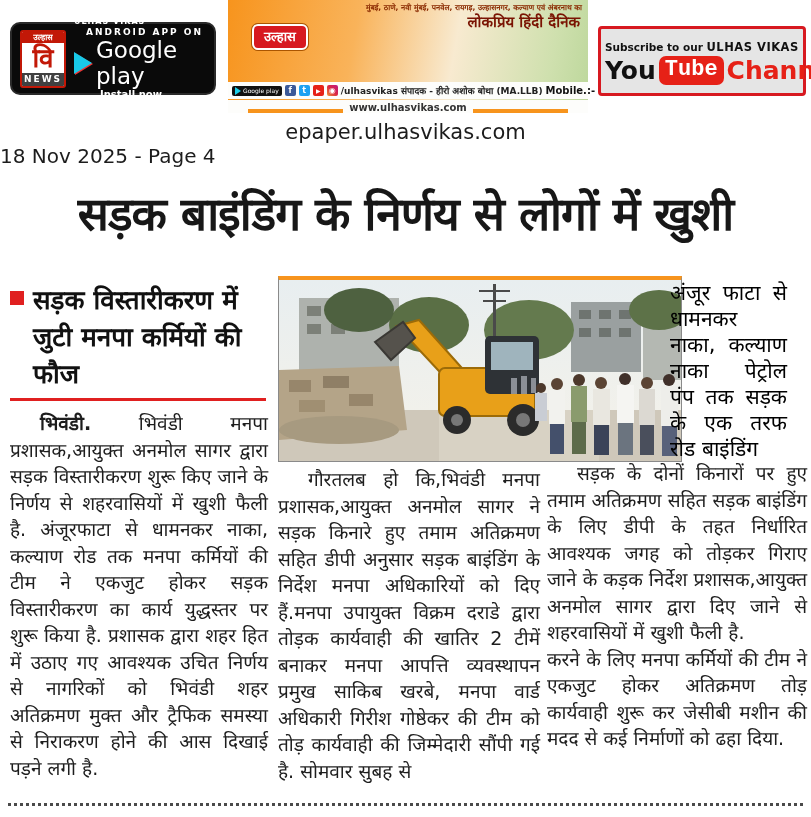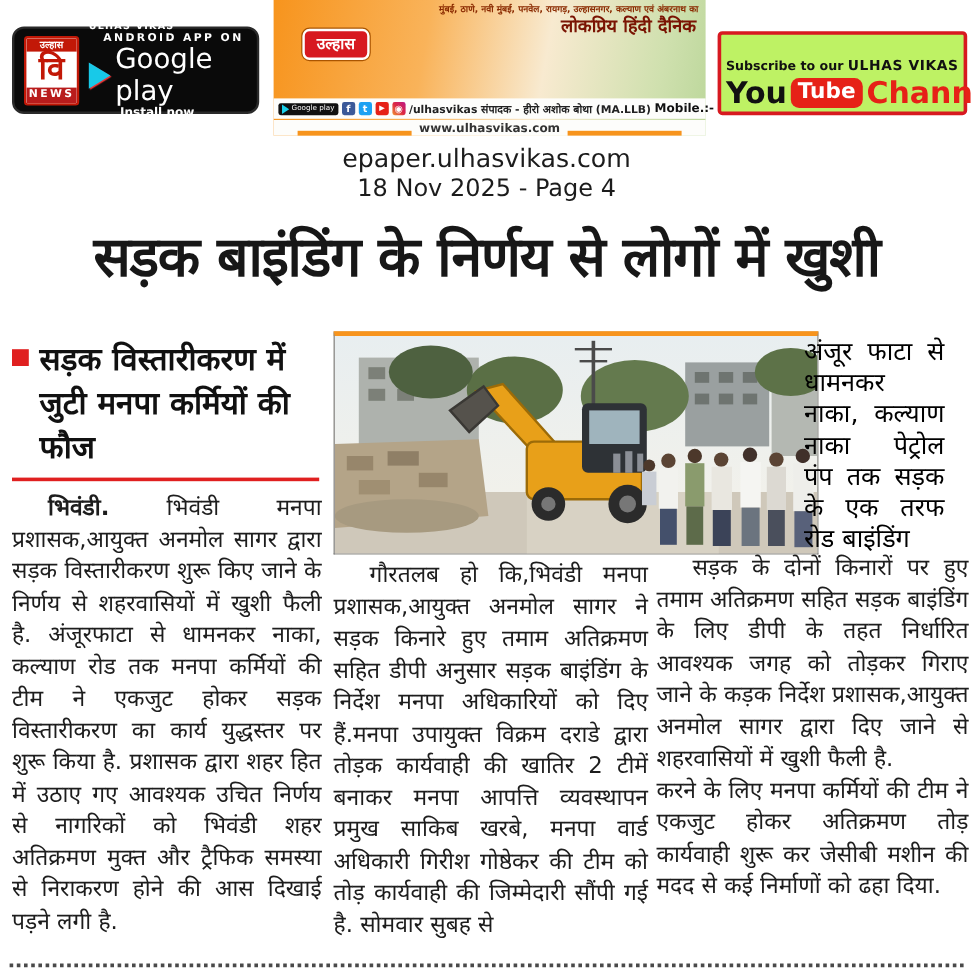--- a/index.html
+++ b/index.html
@@ -8,38 +8,38 @@
   .abs { position:absolute; }
   #page { position:relative; width:811px; height:817px; background:#fff; overflow:hidden; }
 
   
   .app-badge { left:10px; top:22px; width:206px; height:73px; background:#0a0a0a;
     border-radius:10px; border:2px solid #2a2a2a; display:flex; align-items:center; padding:4px 8px; gap:8px; }
   .uv-logo { width:46px; height:58px; background:#fff; border:2px solid #c21807; border-radius:3px;
     display:flex; flex-direction:column; overflow:hidden; flex-shrink:0; }
   .uv-logo .uv-top { background:#c21807; color:#fff; font-size:8px; font-weight:bold; text-align:center; line-height:11px; }
   .uv-logo .uv-mid { color:#c21807; font-size:26px; font-weight:bold; text-align:center; line-height:30px; flex:1; }
-  .uv-logo .uv-news { background:#b91c1c; color:#fff; font-size:9px; font-weight:bold; text-align:center; letter-spacing:2px; line-height:13px; }
+  .uv-logo .uv-news { background:#404040; color:#fff; font-size:9px; font-weight:bold; text-align:center; letter-spacing:2px; line-height:13px; }
   .app-badge .right-part { flex:1; color:#fff; }
   .brand-small { font-size:8px; font-weight:bold; letter-spacing:1px; }
   .android-line { font-size:9px; font-weight:bold; letter-spacing:2px; margin:1px 0 0 12px; }
   .gp-row { display:flex; align-items:center; gap:4px; }
   .gp-tri { width:0; height:0; border-top:11px solid transparent; border-bottom:11px solid transparent;
     border-left:18px solid #18c9e8; filter:drop-shadow(1px 1px 0 #e33); }
   .gp-text { font-size:23px; color:#fff; }
   .install { font-size:10px; font-weight:bold; margin-left:26px; }
 
-  .yt-badge { left:598px; top:26px; width:208px; height:70px; background:#bef264; border:3px solid #d71920;
-    border-radius:4px; display:flex; align-items:flex-start; padding:18px 4px; gap:4px; }
+  .yt-badge { left:598px; top:26px; width:208px; height:70px; background:#e5e5e5; border:3px solid #d71920;
+    border-radius:4px; display:flex; align-items:flex-end; padding:8px 4px; gap:4px; }
   .yt-left { flex:1; }
   .yt-line1 { font-size:10.5px; color:#111; font-weight:bold; white-space:nowrap; }
   .yt-line1 .uvbold { font-size:11.5px; letter-spacing:.5px; }
   .yt-line2 { display:flex; align-items:center; gap:3px; margin-top:2px; }
   .yt-you { font-size:25px; font-weight:bold; color:#111; }
-  .yt-tube { font-size:18px; font-weight:bold; color:#fff; background:#e62117; border-radius:7px; padding:1px 6px 3px; }
+  .yt-tube { font-size:22px; font-weight:bold; color:#fff; background:#e62117; border-radius:7px; padding:1px 6px 3px;font-family:Liberation Mono, monospace; }
   .yt-channel { font-size:25px; font-weight:bold; color:#e62117; }
 
   
   .masthead { left:228px; top:0; width:360px; height:113px;
     background:linear-gradient(100deg,#f7941d 0%,#f9b35a 35%,#f8ead0 62%,#cfe0ae 88%,#bcd79b 100%); }
   .coverage { position:absolute; top:2px; right:6px; font-size:7.5px; font-weight:bold; color:#8a2a00; }
   .tagline { position:absolute; top:11px; right:8px; font-size:15px; font-weight:bold; color:#7a1403; }
   .ulhas-box { position:absolute; left:24px; top:24px; background:#d71920; color:#fff; font-weight:bold;
     font-size:13px; padding:1px 10px 3px; border-radius:6px; border:2px solid #fff; box-shadow:0 0 0 1px #a50; }
   .vikas-big { position:absolute; left:0; right:0; top:26px; text-align:center; font-size:58px; line-height:60px;
@@ -56,21 +56,21 @@
   .soc.yt { background:#e62117; font-size:6px; } .soc.ig { background:linear-gradient(45deg,#f09433,#dc2743,#bc1888); }
   .handle-line { font-size:9px; font-weight:bold; color:#222; white-space:nowrap; }
   .mobile-line { font-size:10px; font-weight:bold; color:#111; margin-left:auto; white-space:nowrap; }
   .site-strip { position:absolute; left:0; right:0; bottom:0; height:13px; display:flex; align-items:flex-end;
     justify-content:center; gap:6px; background:#fdfdfb; }
   .site-strip .bar { height:4px; background:#f7941d; flex:1; max-width:95px; }
   .mast-site { font-size:10px; font-weight:bold; color:#333; }
 
   
   .epaper-url { left:0; right:0; top:120px; text-align:center; font-size:21px; color:#1c1c1c; }
-  .epaper-date { left:0; right:0; top:144px; text-align:center; font-size:20px; color:#1c1c1c; }
+  .epaper-date { left:0; right:0; top:144px; font-size:20px; color:#1c1c1c; }
 
   
   .headline { left:4px; top:174px; width:803px; height:84px; text-align:center; font-size:46px; line-height:80px;
     font-weight:bold; color:#171717; letter-spacing:-1px; white-space:nowrap; overflow:hidden; }
 
   
   .subhead-wrap { left:10px; top:282px; width:258px; display:flex; gap:9px; }
   .red-bullet { width:14px; height:14px; background:#e02020; margin-top:9px; flex-shrink:0; }
   .subhead { font-size:26px; line-height:37px; font-weight:bold; color:#111; }
   .red-rule { left:10px; top:398px; width:256px; border-top:3px solid #e02020; }

